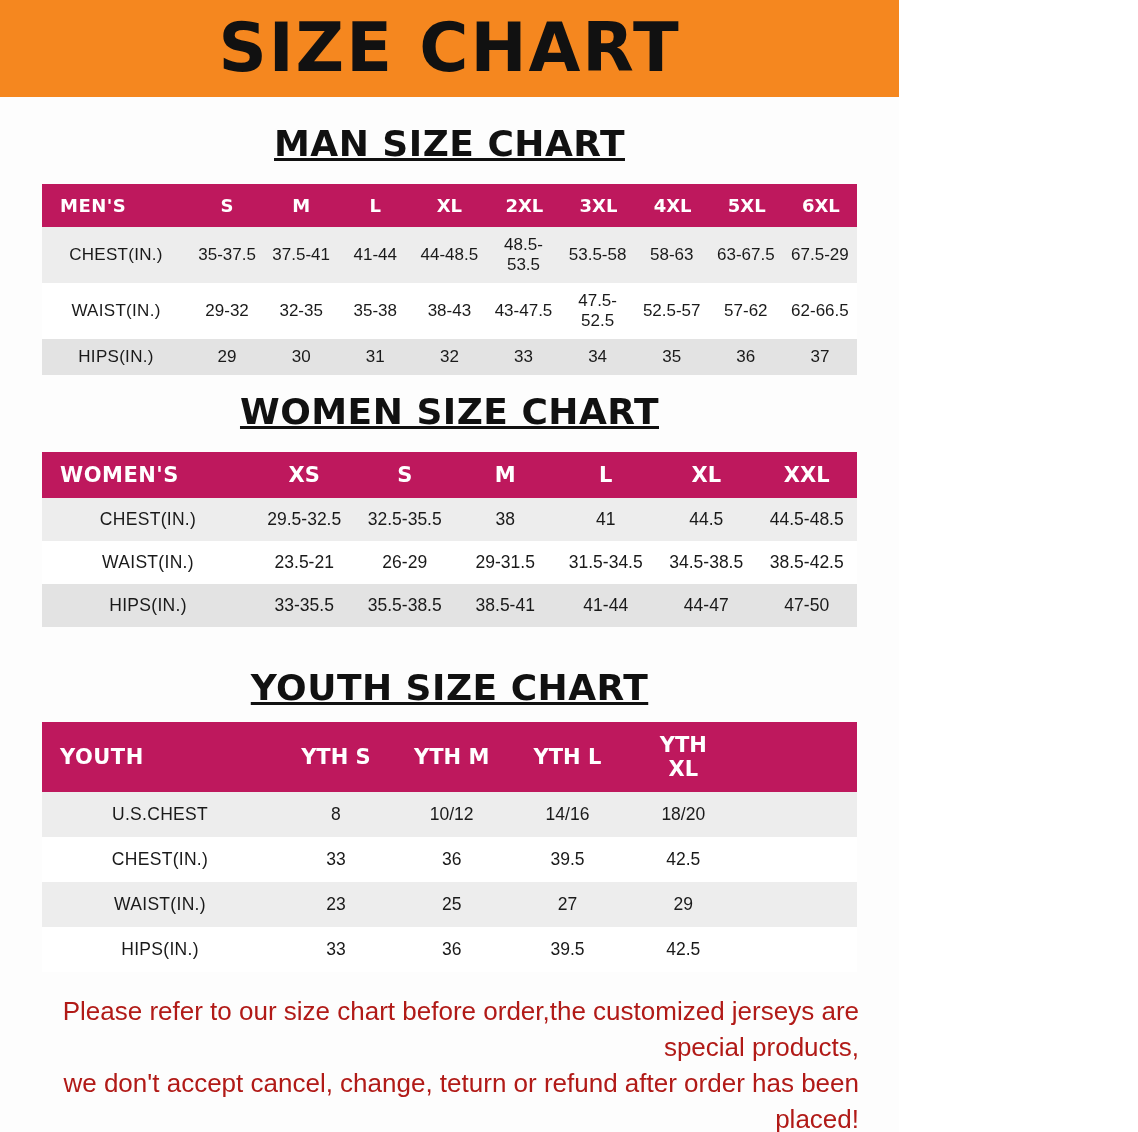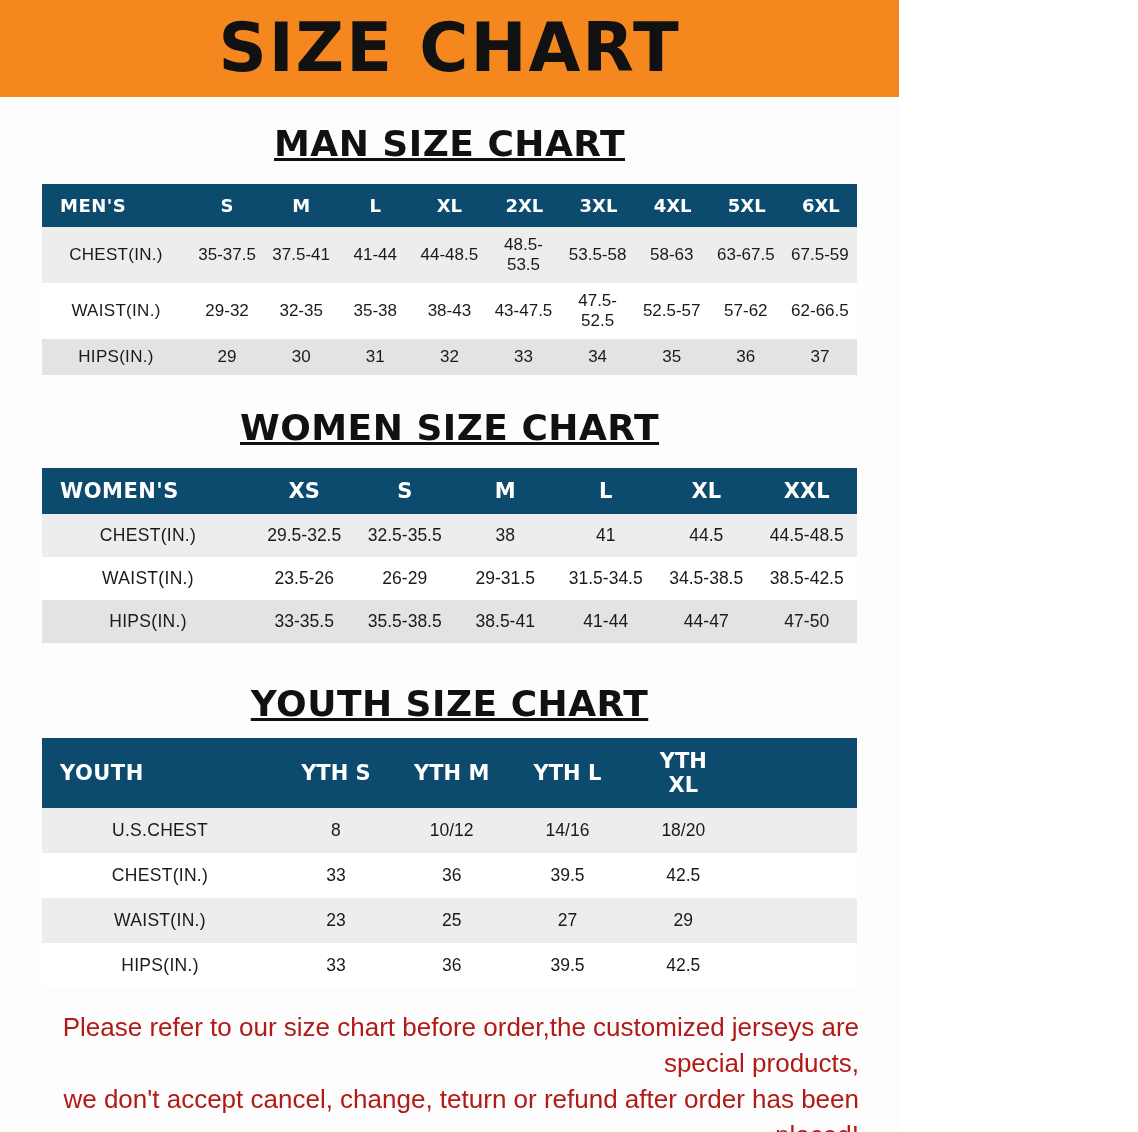--- a/index.html
+++ b/index.html
@@ -45,41 +45,41 @@
     text-decoration: underline;
   }
   .title-man {
     font-size: 36px;
     margin-top: 26px;
     margin-bottom: 20px;
     letter-spacing: 0.5px;
   }
   .title-women {
     font-size: 36px;
-    margin-top: 32px;
+    margin-top: 16px;
     margin-bottom: 20px;
     letter-spacing: 0.5px;
   }
   .title-youth {
     font-size: 36px;
     margin-top: 40px;
     margin-bottom: 14px;
     letter-spacing: 0.5px;
   }
   
   .table-wrap {
     margin: 0 42px;
   }
   table {
     width: 100%;
     border-collapse: collapse;
     table-layout: fixed;
   }
   thead th {
-    background: #0c4a6e;
+    background: #be185d;
     color: #ffffff;
     font-family: "DejaVu Sans", sans-serif;
     font-weight: bold;
     padding: 11px 19px;
     text-align: center;
     font-size: 19px;
   }
   thead th.corner {
     text-align: left;
     padding-left: 18px;
@@ -166,21 +166,21 @@
         <tr class="shade-a">
           <td class="rowhead">CHEST(IN.)</td>
           <td>35-37.5</td>
           <td>37.5-41</td>
           <td>41-44</td>
           <td>44-48.5</td>
           <td>48.5-53.5</td>
           <td>53.5-58</td>
           <td>58-63</td>
           <td>63-67.5</td>
-          <td>67.5-59</td>
+          <td>67.5-29</td>
         </tr>
         <tr class="shade-b">
           <td class="rowhead">WAIST(IN.)</td>
           <td>29-32</td>
           <td>32-35</td>
           <td>35-38</td>
           <td>38-43</td>
           <td>43-47.5</td>
           <td>47.5-52.5</td>
           <td>52.5-57</td>
@@ -231,21 +231,21 @@
           <td class="rowhead">CHEST(IN.)</td>
           <td>29.5-32.5</td>
           <td>32.5-35.5</td>
           <td>38</td>
           <td>41</td>
           <td>44.5</td>
           <td>44.5-48.5</td>
         </tr>
         <tr class="shade-b">
           <td class="rowhead">WAIST(IN.)</td>
-          <td>23.5-26</td>
+          <td>23.5-21</td>
           <td>26-29</td>
           <td>29-31.5</td>
           <td>31.5-34.5</td>
           <td>34.5-38.5</td>
           <td>38.5-42.5</td>
         </tr>
         <tr class="shade-c">
           <td class="rowhead">HIPS(IN.)</td>
           <td>33-35.5</td>
           <td>35.5-38.5</td>

